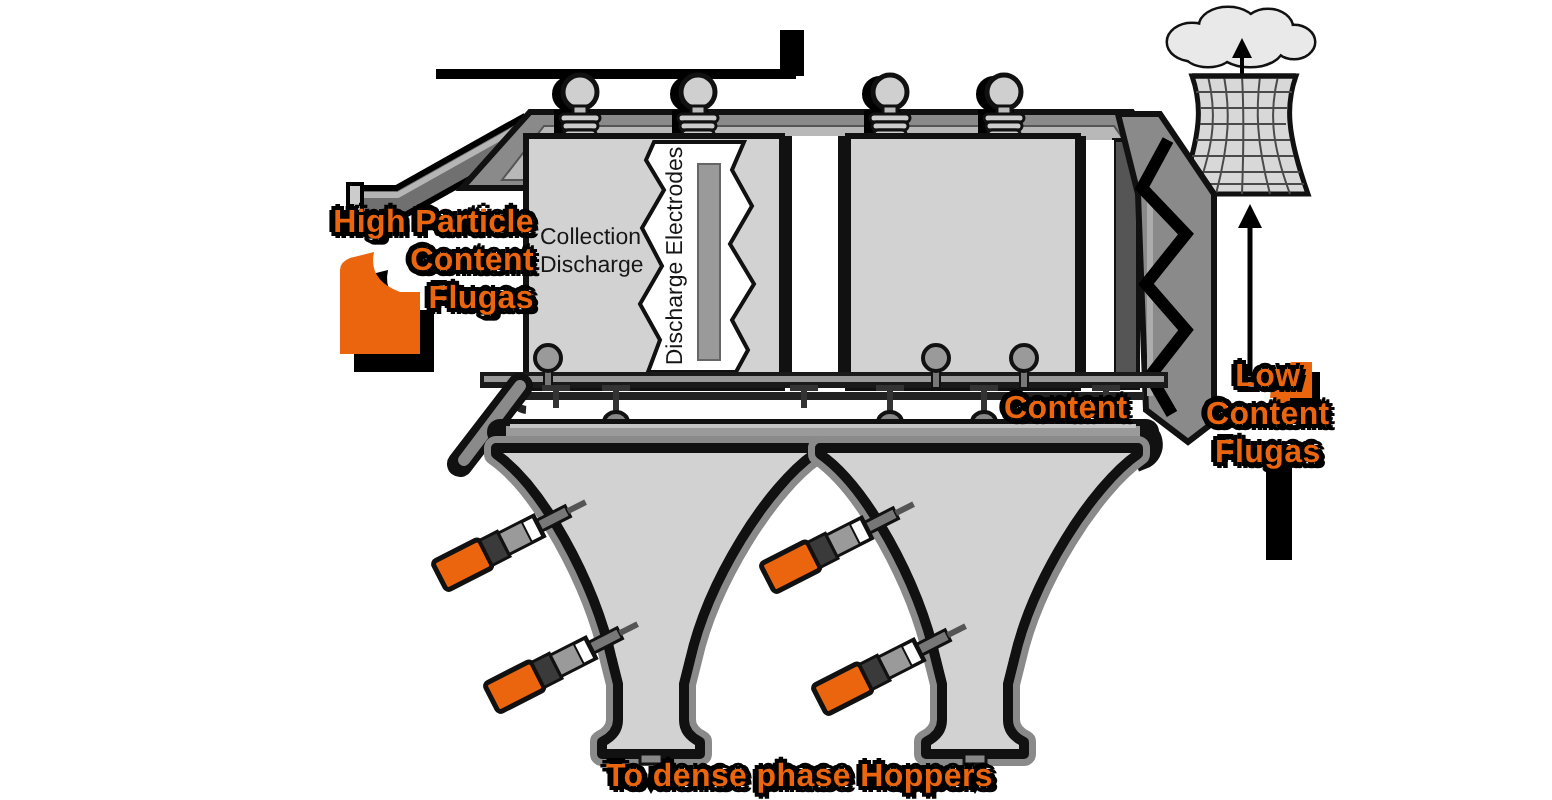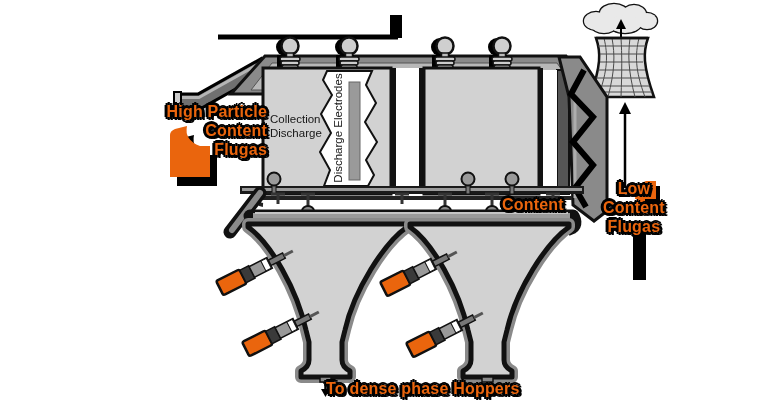--- a/index.html
+++ b/index.html
@@ -287,21 +287,21 @@
 
   <div class="halo" style="left:579px;top:179px;">
     <div>Low</div>
     <div>Content</div>
     <div>Flugas</div>
   </div>
 
 
   <div class="halo" style="left:478px;top:195px;">Content</div>
 
-  <div class="halo" style="left:302px;top:379px;">To dense phase Hoppers</div>
+  <div class="halo" style="left:279px;top:379px;">To dense phase Hoppers</div>
 
   <div class="plain" style="left:246px;top:112px;">
     <div>Collection</div>
     <div>Discharge</div>
   </div>
 
   <div class="rot" style="left:314px;top:128px;">Discharge Electrodes</div>
 </div>
 
 </body></html>

